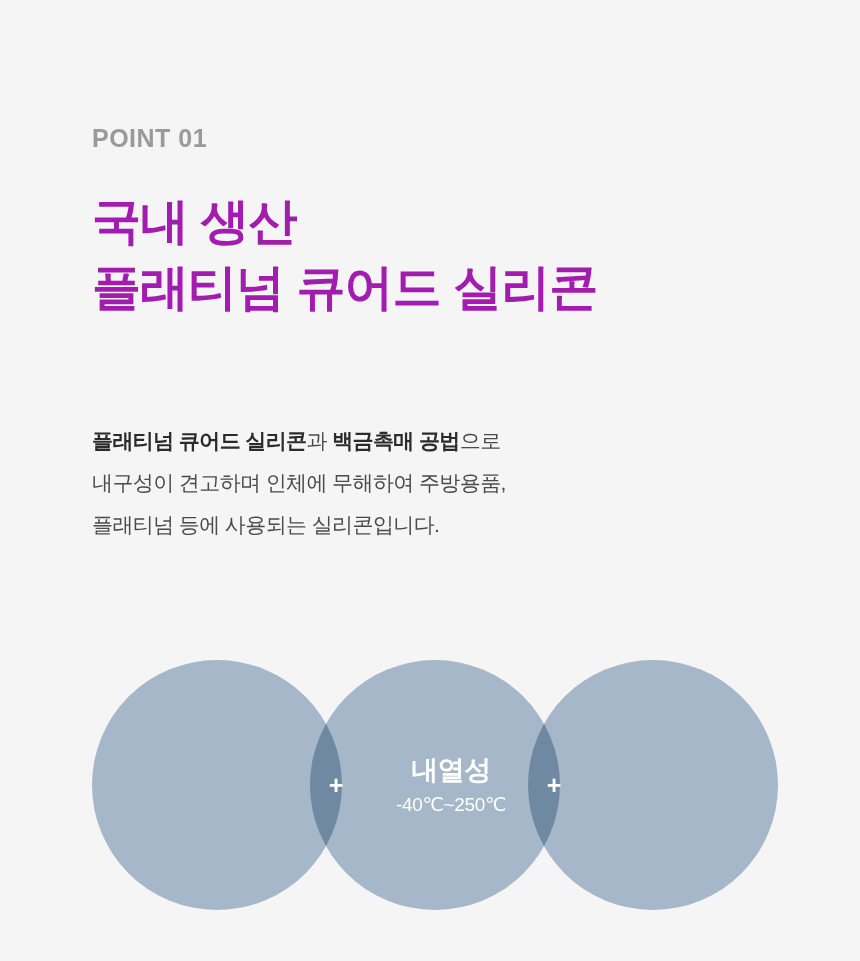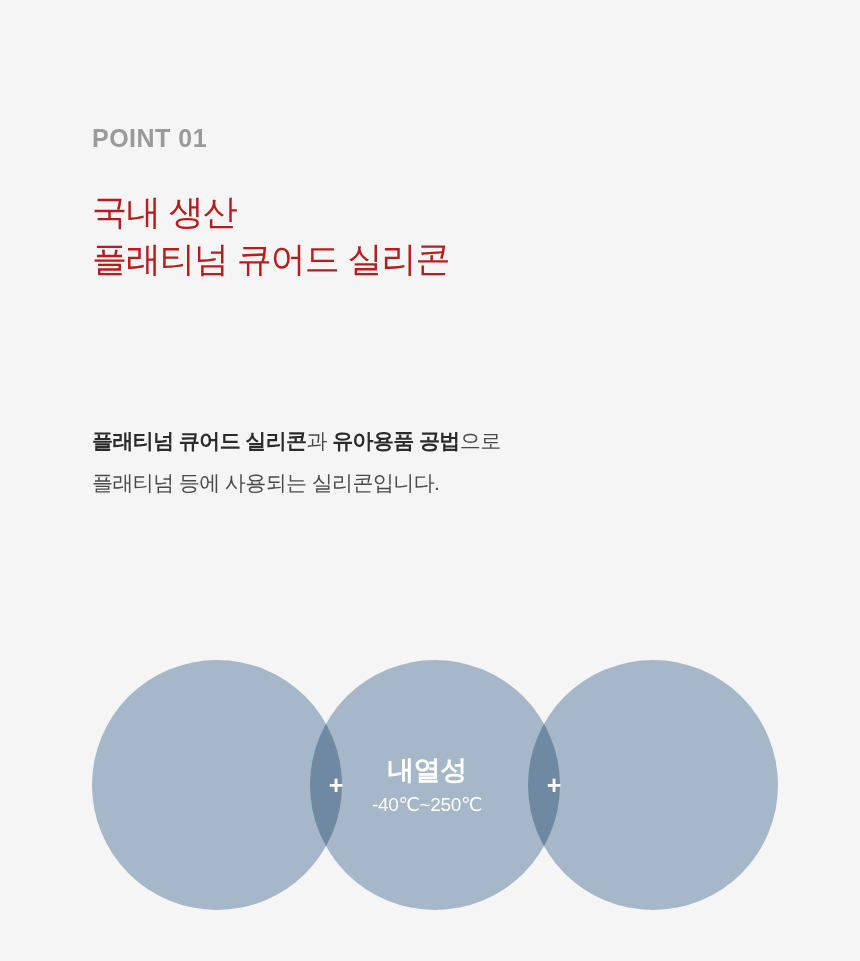--- a/index.html
+++ b/index.html
@@ -30,24 +30,24 @@
     font-size: 25px;
     font-weight: bold;
     letter-spacing: 0.5px;
     color: #9a9a9a;
   }
 
   .headline {
     position: absolute;
     left: 92px;
     top: 188px;
-    font-size: 35px;
-    font-weight: normal;
+    font-size: 49px;
+    font-weight: bold;
     line-height: 1.35;
-    color: #b91c1c;
+    color: #a21caf;
     letter-spacing: -1px;
   }
   .headline .line {
     display: block;
     white-space: nowrap;
   }
 
   .body-copy {
     position: absolute;
     left: 92px;
@@ -107,21 +107,21 @@
     letter-spacing: -0.5px;
     white-space: pre-line;
   }
   .venn-text .t-sub {
     font-size: 19px;
     font-weight: normal;
     margin-top: 6px;
     letter-spacing: -0.3px;
   }
   .venn-text.v1 { left: 30px; width: 190px; }
-  .venn-text.v2 { left: 240px; width: 190px; }
+  .venn-text.v2 { left: 264px; width: 190px; }
   .venn-text.v3 { left: 466px; width: 190px; }
 
   .plus {
     position: absolute;
     top: 0;
     height: 250px;
     width: 40px;
     display: flex;
     align-items: center;
     justify-content: center;
@@ -139,21 +139,22 @@
 <div class="page">
 
   <div class="point-label">POINT 01</div>
 
   <div class="headline">
     <span class="line">국내 생산</span>
     <span class="line">플래티넘 큐어드 실리콘</span>
   </div>
 
   <div class="body-copy">
-    <span class="line"><b>플래티넘 큐어드 실리콘</b><span>과 </span><b>유아용품 공법</b><span>으로</span></span>
+    <span class="line"><b>플래티넘 큐어드 실리콘</b><span>과 </span><b>백금촉매 공법</b><span>으로</span></span>
+    <span class="line">내구성이 견고하며 인체에 무해하여 주방용품,</span>
     <span class="line">플래티넘 등에 사용되는 실리콘입니다.</span>
   </div>
 
   <div class="venn">
     <div class="circle c1"></div>
     <div class="circle c2"></div>
     <div class="circle c3"></div>
 
 
     <div class="plus p1">+</div>

